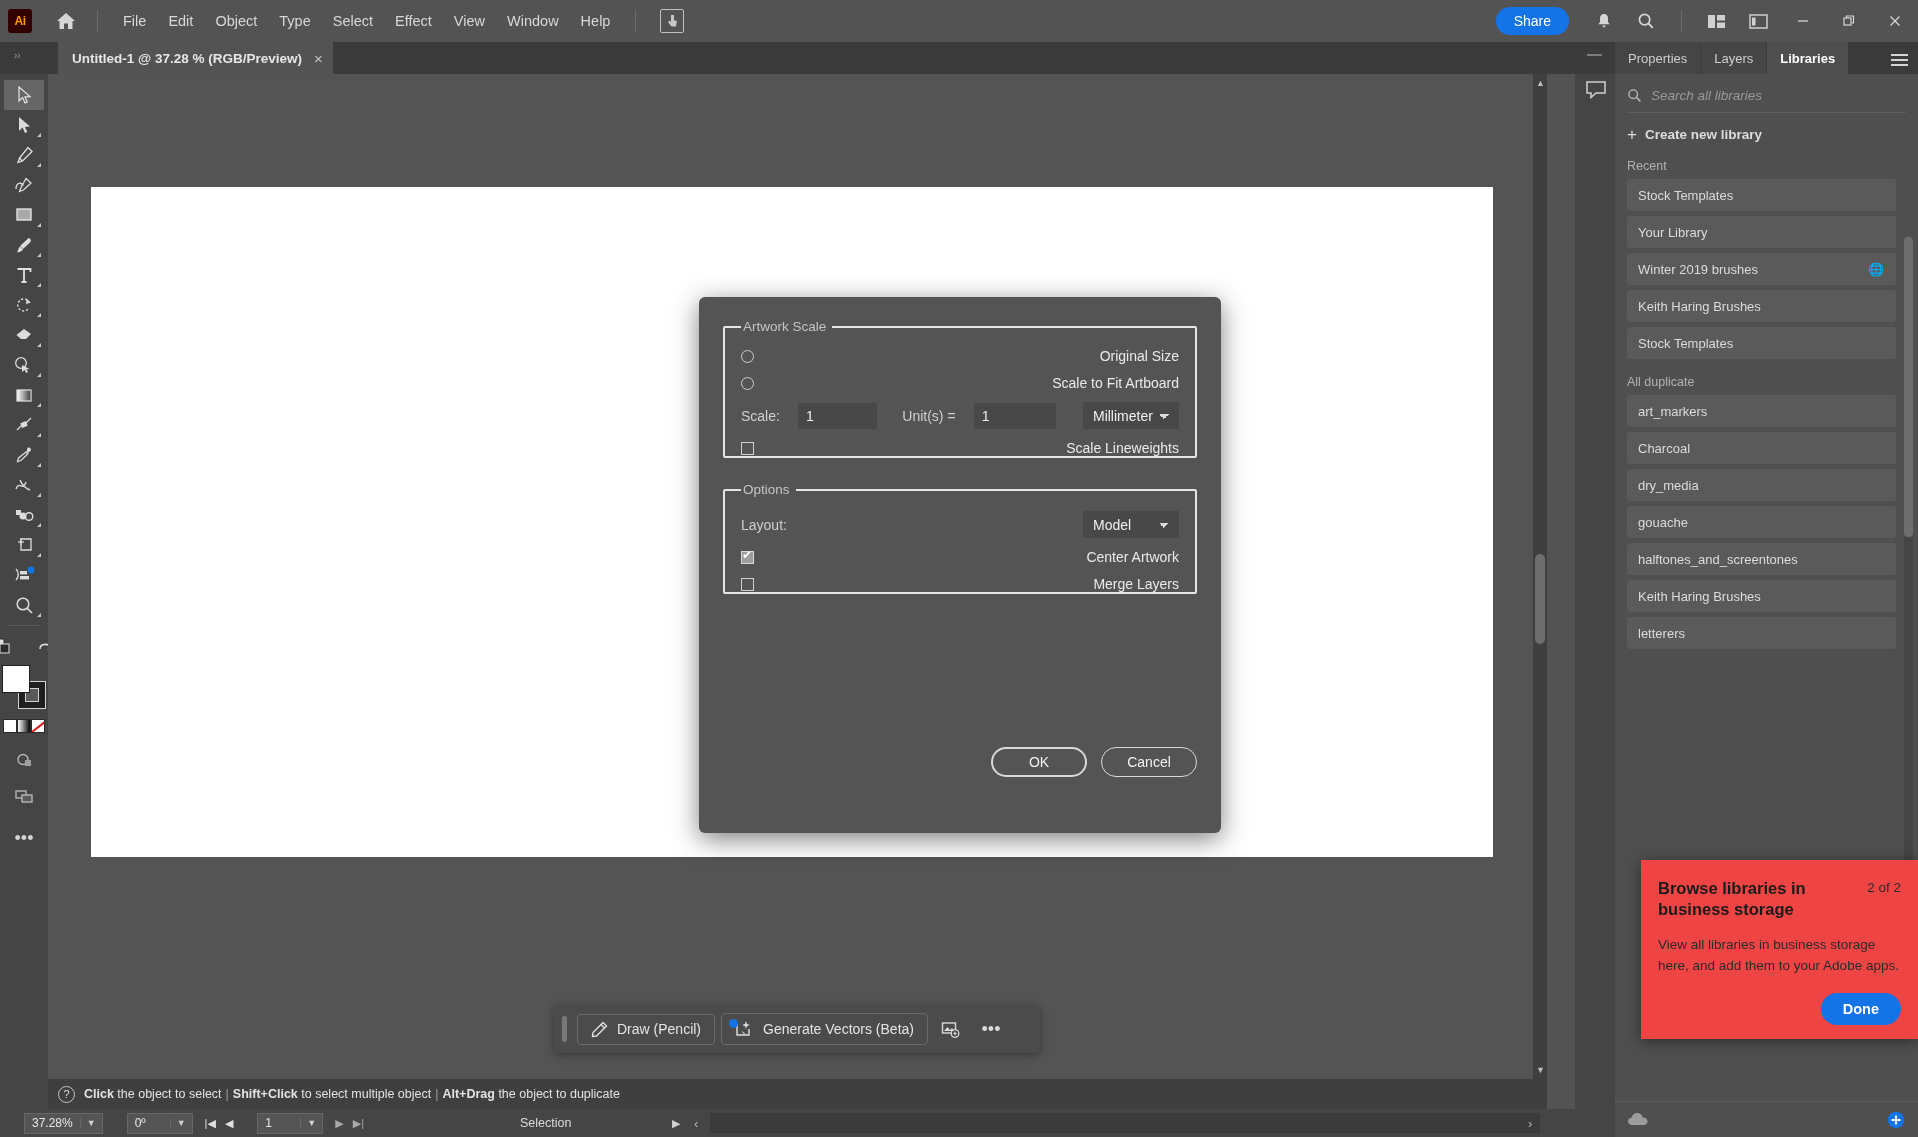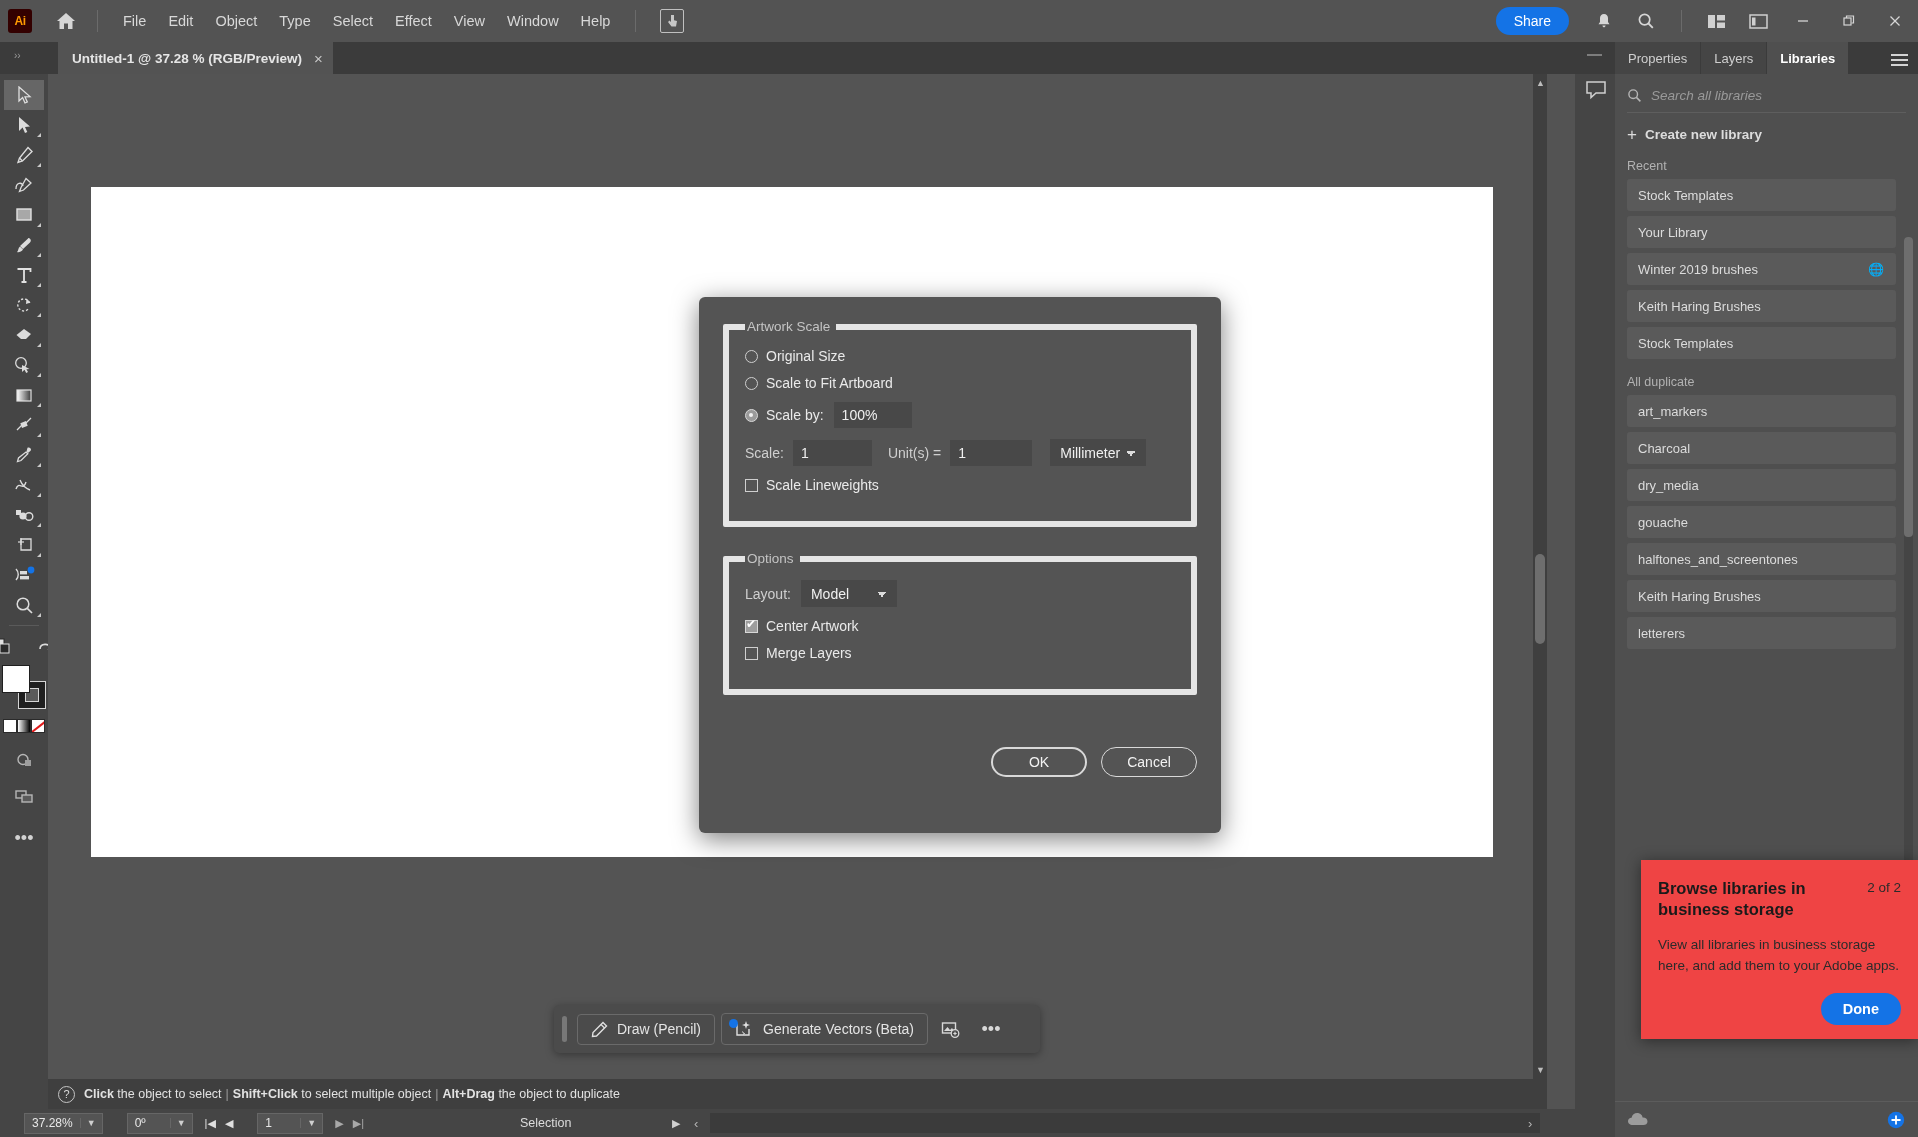--- a/index.html
+++ b/index.html
@@ -272,27 +272,27 @@
     background: #545454; border-radius: 6px;
     box-shadow: 0 6px 26px rgba(0,0,0,0.5);
     overflow: hidden;
   }
   .modal-title {
     height: 34px; background: #f0f0f0; display: flex; align-items: center;
     padding-left: 14px; color: #4b4b4b; font-size: 14px;
   }
   .modal-body { padding: 22px 24px 0; position: relative; height: 502px; }
   fieldset.group {
-    border: 6px solid #e5e5e5; border-radius: 2px; padding: 10px 16px 28px;
+    border: 2px solid #e5e5e5; border-radius: 2px; padding: 10px 16px 0;
     margin-bottom: 24px;
   }
   fieldset.group legend {
     color: #c4c4c4; font-size: 13.5px; padding: 0 6px 0 2px;
   }
-  .row { display: flex; align-items: center; margin-top: 11px; }
+  .row { display: flex; align-items: center; margin-top: 11px; justify-content: space-between; }
   .row:first-of-type { margin-top: 4px; }
   .radio {
     width: 13px; height: 13px; border-radius: 50%; border: 1.5px solid #cfcfcf;
     margin-right: 8px; cursor: pointer; position: relative; flex: none; background: transparent;
   }
   .radio.on { background: #9a9a9a; border-color: #d8d8d8; }
   .radio.on:after {
     content:""; position:absolute; left: 3px; top: 3px; width: 4px; height:4px;
     border-radius:50%; background:#f0f0f0;
   }
@@ -791,25 +791,20 @@
         <div class="row">
           <span class="radio"></span>
           <span class="rlabel">Original Size</span>
         </div>
 
         <div class="row">
           <span class="radio"></span>
           <span class="rlabel">Scale to Fit Artboard</span>
         </div>
 
-        <div class="row">
-          <span class="radio on"></span>
-          <span class="rlabel" style="margin-right:10px;">Scale by:</span>
-          <input class="fld" style="width: 78px;" value="100%">
-        </div>
 
         <div class="row">
           <span class="glabel" style="margin-right:9px;">Scale:</span>
           <input class="fld" style="width: 79px;" value="1">
           <span class="glabel" style="margin:0 9px 0 16px;">Unit(s) =</span>
           <input class="fld" style="width: 82px;" value="1">
           <select class="sel" style="width:96px;margin-left:18px;"><option value="Millimeters">Millimeters</option><option value="Centimeters">Centimeters</option><option value="Meters">Meters</option><option value="Inches">Inches</option><option value="Feet">Feet</option><option value="Points">Points</option><option value="Picas">Picas</option><option value="Pixels">Pixels</option></select>
         </div>
 
         <div class="row">

